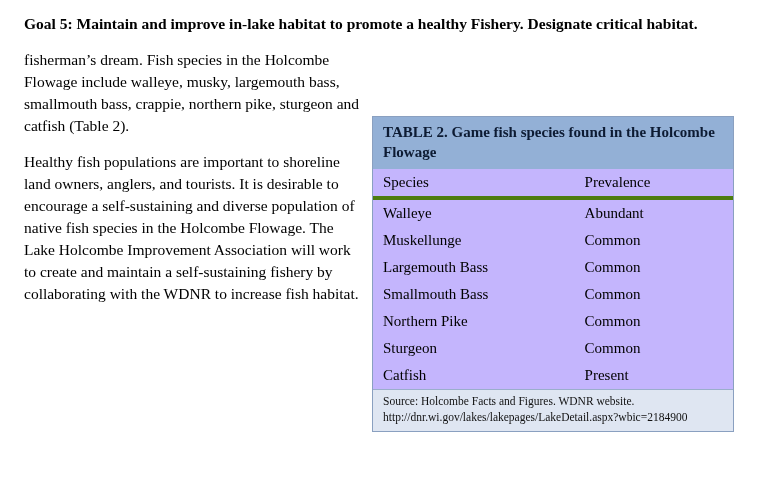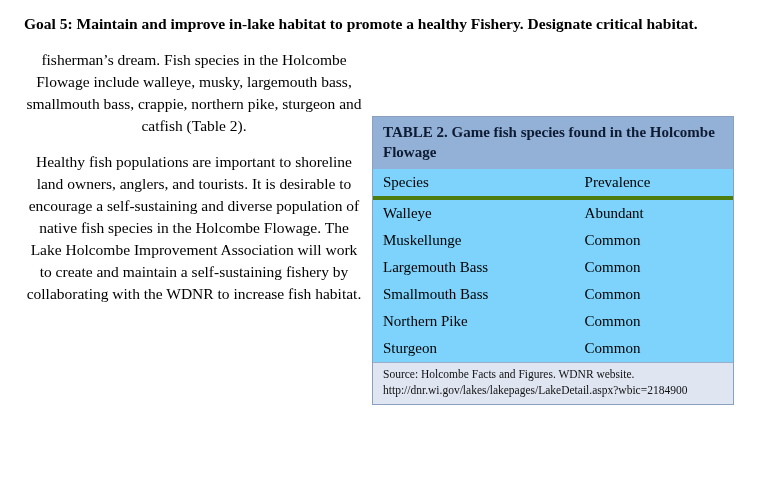--- a/index.html
+++ b/index.html
@@ -23,21 +23,20 @@
   }
   .goal-heading {
     font-weight: bold;
     font-size: 15.5px;
     line-height: 1.35;
     margin: 0 0 14px 0;
     max-width: 712px;
   }
   .body-col {
     width: 340px;
-    text-align: center;
   }
   .body-para {
     font-size: 15.5px;
     line-height: 1.42;
     margin: 0 0 14px 0;
   }
   .lead-para {
     width: 640px;
     font-size: 15.5px;
     line-height: 1.42;
@@ -57,21 +56,21 @@
     background: #93b0d6;
     color: #0d1b33;
     font-weight: bold;
     font-size: 15px;
     line-height: 1.3;
     padding: 6px 8px 7px 10px;
   }
   table.fish {
     width: 100%;
     border-collapse: collapse;
-    background: #7dd3fc;
+    background: #c4b5fd;
   }
   table.fish th,
   table.fish td {
     text-align: left;
     font-size: 15px;
     padding: 5px 8px 5px 10px;
     vertical-align: middle;
   }
   table.fish th {
     font-weight: normal;
@@ -138,20 +137,24 @@
           <td>Common</td>
         </tr>
         <tr>
           <td class="species">Northern Pike</td>
           <td>Common</td>
         </tr>
         <tr>
           <td class="species">Sturgeon</td>
           <td>Common</td>
         </tr>
+        <tr>
+          <td class="species">Catfish</td>
+          <td>Present</td>
+        </tr>
       </tbody>
     </table>
 
     <div class="table-source">
       <div>Source: Holcombe Facts and Figures. WDNR website.</div>
       <div>http://dnr.wi.gov/lakes/lakepages/LakeDetail.aspx?wbic=2184900</div>
     </div>
   </div>
 
 </div>

